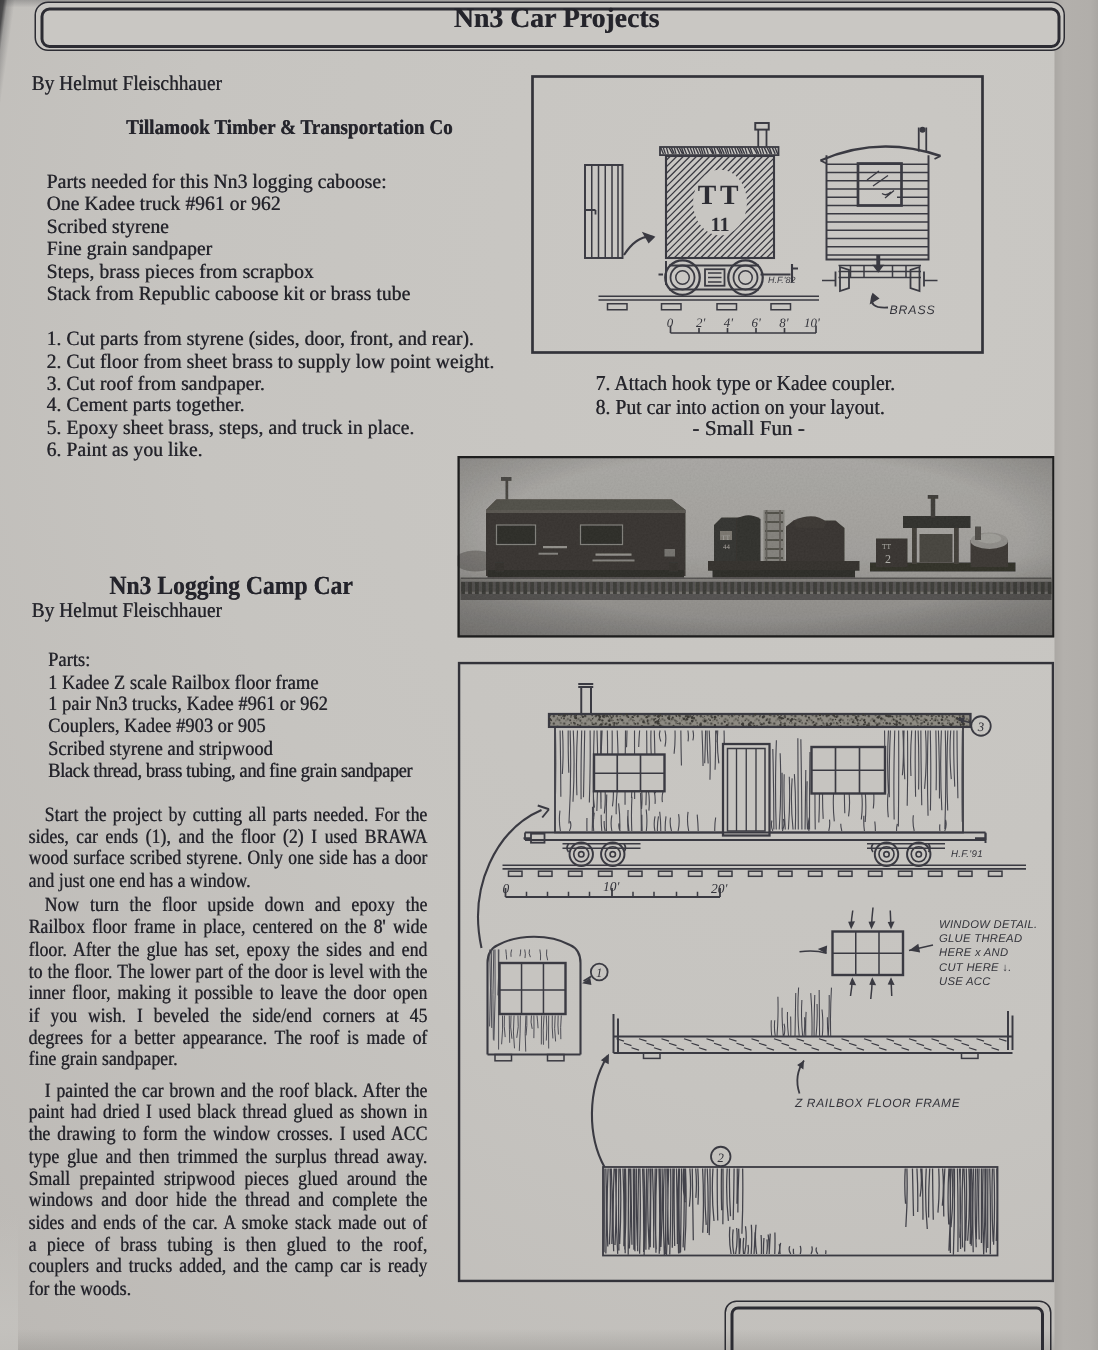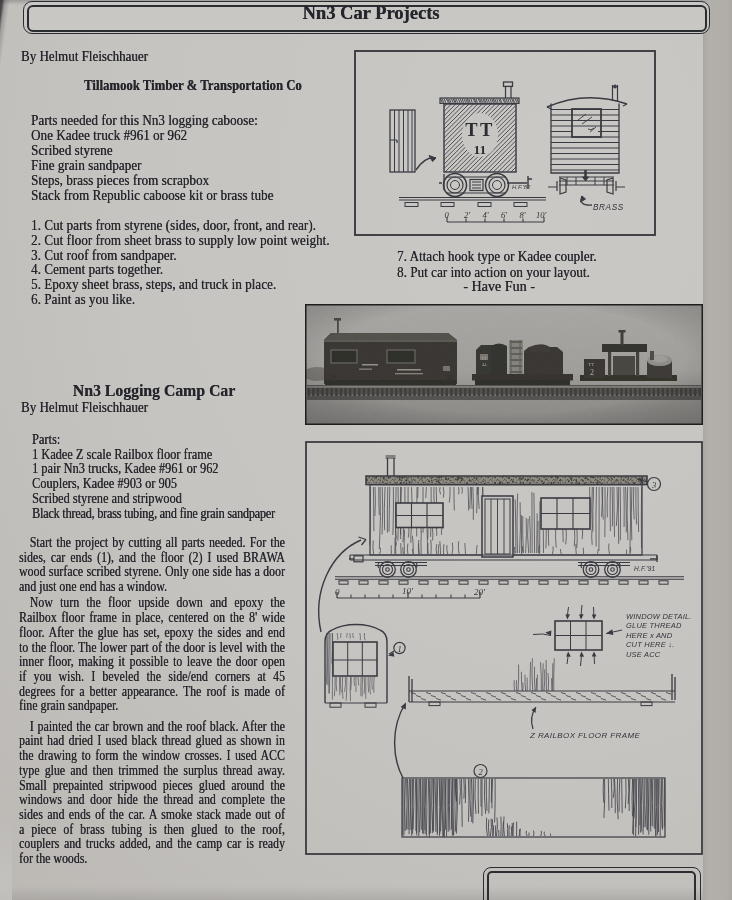--- a/index.html
+++ b/index.html
@@ -34,21 +34,21 @@
 Stack from Republic caboose kit or brass tube</div>
 <div class="abs t sx" style="left:31px;top:218.7px;line-height:14.9px;transform:scaleX(.96)">1. Cut parts from styrene (sides, door, front, and rear).<br>
 2. Cut floor from sheet brass to supply low point weight.<br>
 3. Cut roof from sandpaper.<br>
 4. Cement parts together.<br>
 5. Epoxy sheet brass, steps, and truck in place.<br>
 6. Paint as you like.</div>
 
 <div class="abs t sx" style="left:397px;top:249px;font-size:14.2px;line-height:15.5px;transform:scaleX(.92)">7. Attach hook type or Kadee coupler.<br>
 8. Put car into action on your layout.</div>
-<div class="abs t" style="left:397px;top:280px;width:204px;text-align:center;font-size:14px;">- Have Fun -</div>
+<div class="abs t" style="left:397px;top:280px;width:204px;text-align:center;font-size:14px;">- Small Fun -</div>
 
 <div class="abs" style="left:0px;top:380px;width:308px;text-align:center;font-weight:bold;font-size:17.5px;text-shadow:0.3px 0 0 rgba(36,36,43,0.75);transform:scaleX(.9)">Nn3 Logging Camp Car</div>
 <div class="abs t sx" style="left:21px;top:400.5px;font-size:14px;transform:scaleX(.92)">By Helmut Fleischhauer</div>
 <div class="abs t sx" style="left:32px;top:433px;transform:scaleX(.9)">Parts:<br>
 1 Kadee Z scale Railbox floor frame<br>
 1 pair Nn3 trucks, Kadee #961 or 962<br>
 Couplers, Kadee #903 or 905<br>
 Scribed styrene and stripwood<br>
 <span style="letter-spacing:-0.25px">Black thread, brass tubing, and fine grain sandpaper</span></div>
 

